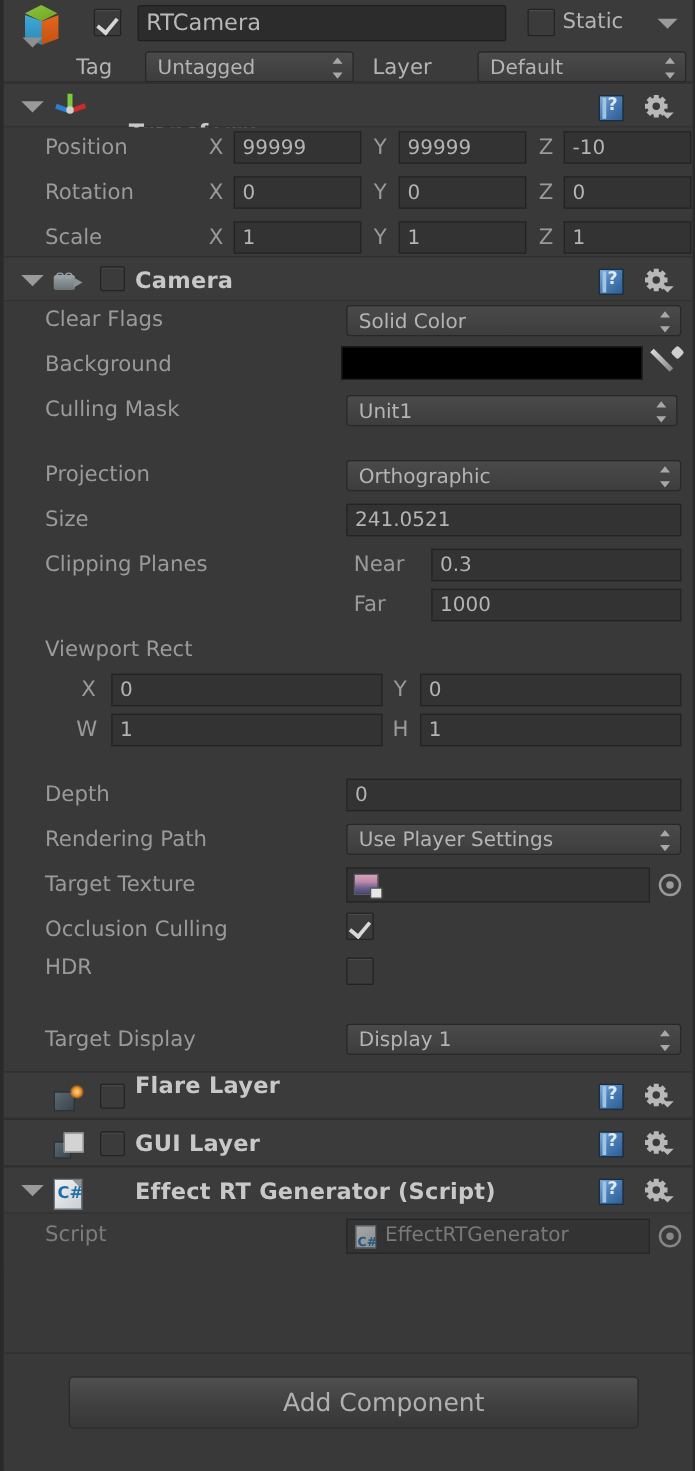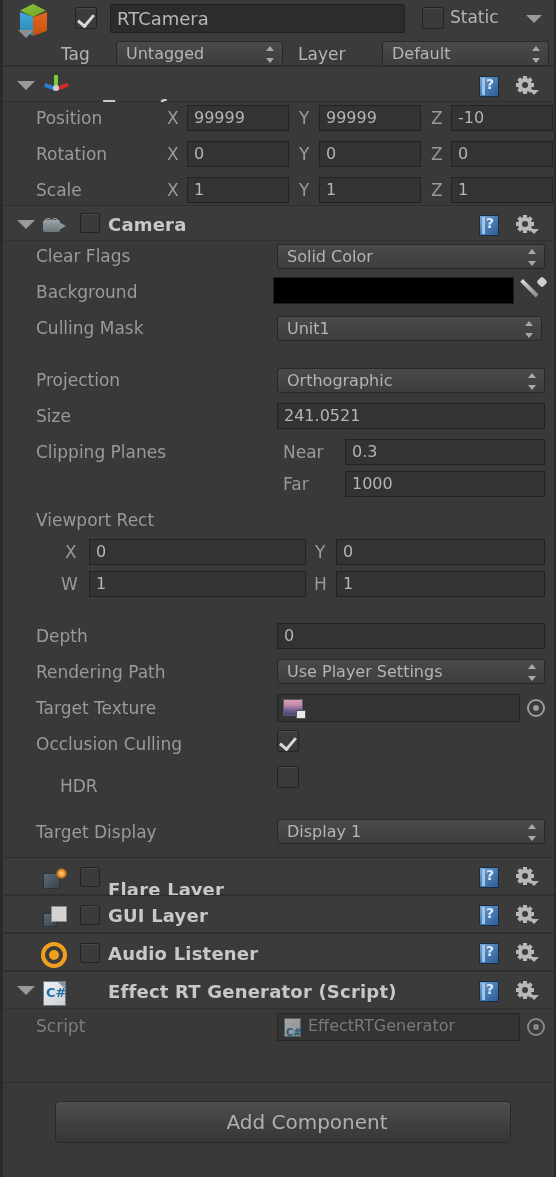--- a/index.html
+++ b/index.html
@@ -366,37 +366,37 @@
       <div class="rt-thumb">
           <div class="mini"></div>
         </div>
       <span></span>
     </div>
     <div class="picker" style="left:524px;top:458px;"></div>
 
     <div class="lbl dim" style="position:absolute;left:33px;top:495px;">Occlusion Culling</div>
     <div class="cb checked" style="position:absolute;left:274px;top:489px;"></div>
 
-    <div class="lbl dim" style="position:absolute;left:33px;top:537px;margin-left:24px;">HDR</div>
+    <div class="lbl dim" style="position:absolute;left:33px;top:525px;">HDR</div>
     <div class="cb" style="position:absolute;left:274px;top:525px;"></div>
 
     <div class="lbl dim" style="position:absolute;left:33px;top:583px;">Target Display</div>
     <div class="drop" style="position:absolute;left:274px;top:578px;width:268px;">
       <span>Display 1</span>
       <span class="arrows"></span>
     </div>
   </div>
 
   <div class="comp-hdr">
     <div class="flare-icon">
       <div class="sq"></div>
         <div class="dot"></div>
     </div>
     <div class="cb small" style="position:absolute;left:77px;top:9px;"></div>
-    <div class="hdr-title" style="position:absolute;left:105px;top:21px;">Flare Layer</div>
+    <div class="hdr-title" style="position:absolute;left:105px;top:0;">Flare Layer</div>
     <div class="help-icon" style="right:55px;"></div>
     <div class="gear-icon" style="right:18px;">
       <div class="g-t c"></div>
         <div class="g-t d"></div>
         <div class="g-t a"></div>
         <div class="g-t b"></div>
       <div class="g-ring"></div>
         <div class="g-hole"></div>
         <div class="g-caret"></div>
     </div>
@@ -414,35 +414,20 @@
       <div class="g-t c"></div>
         <div class="g-t d"></div>
         <div class="g-t a"></div>
         <div class="g-t b"></div>
       <div class="g-ring"></div>
         <div class="g-hole"></div>
         <div class="g-caret"></div>
     </div>
   </div>
 
-  <div class="comp-hdr">
-    <div class="audio-icon"></div>
-    <div class="cb small" style="position:absolute;left:77px;top:9px;"></div>
-    <div class="hdr-title" style="position:absolute;left:105px;top:9px;">Audio Listener</div>
-    <div class="help-icon" style="right:55px;"></div>
-    <div class="gear-icon" style="right:18px;">
-      <div class="g-t c"></div>
-        <div class="g-t d"></div>
-        <div class="g-t a"></div>
-        <div class="g-t b"></div>
-      <div class="g-ring"></div>
-        <div class="g-hole"></div>
-        <div class="g-caret"></div>
-    </div>
-  </div>
 
   <div class="comp-hdr">
     <div class="foldout"></div>
     <div class="cs-icon">
         <div class="fold"></div>
       </div>
     <div class="hdr-title" style="position:absolute;left:105px;top:9px;">Effect RT Generator (Script)</div>
     <div class="help-icon" style="right:55px;"></div>
     <div class="gear-icon" style="right:18px;">
       <div class="g-t c"></div>

